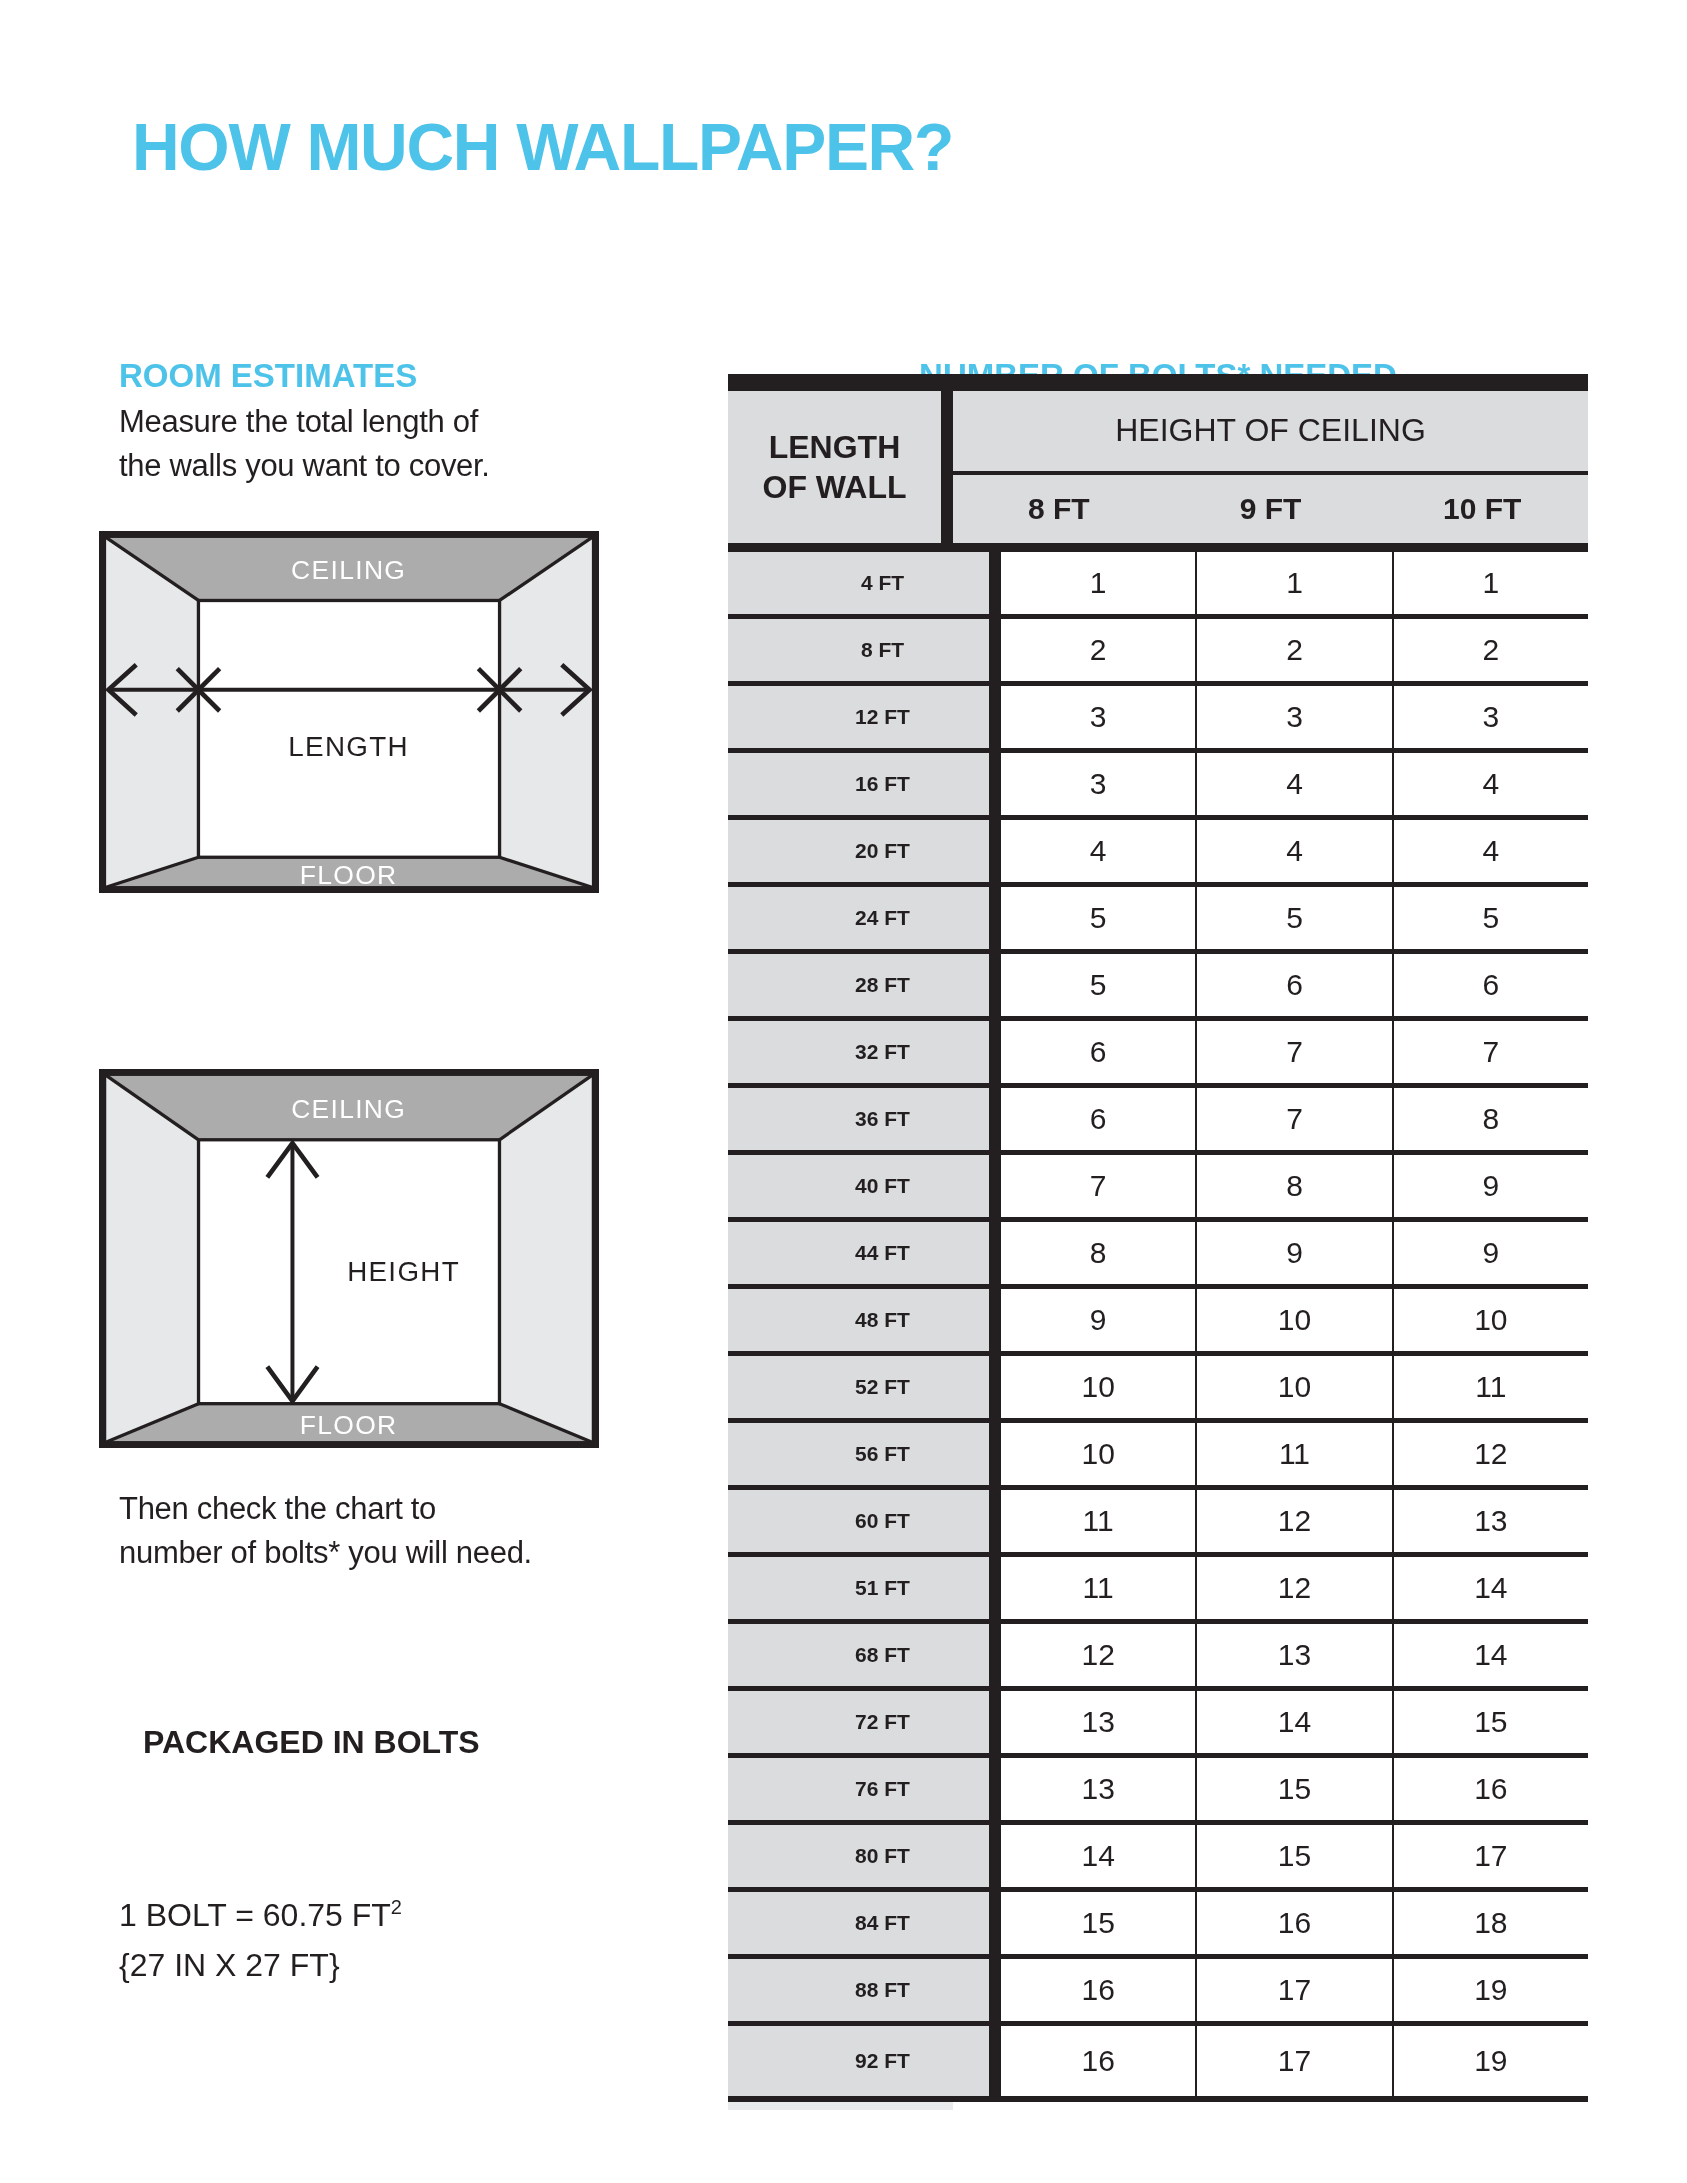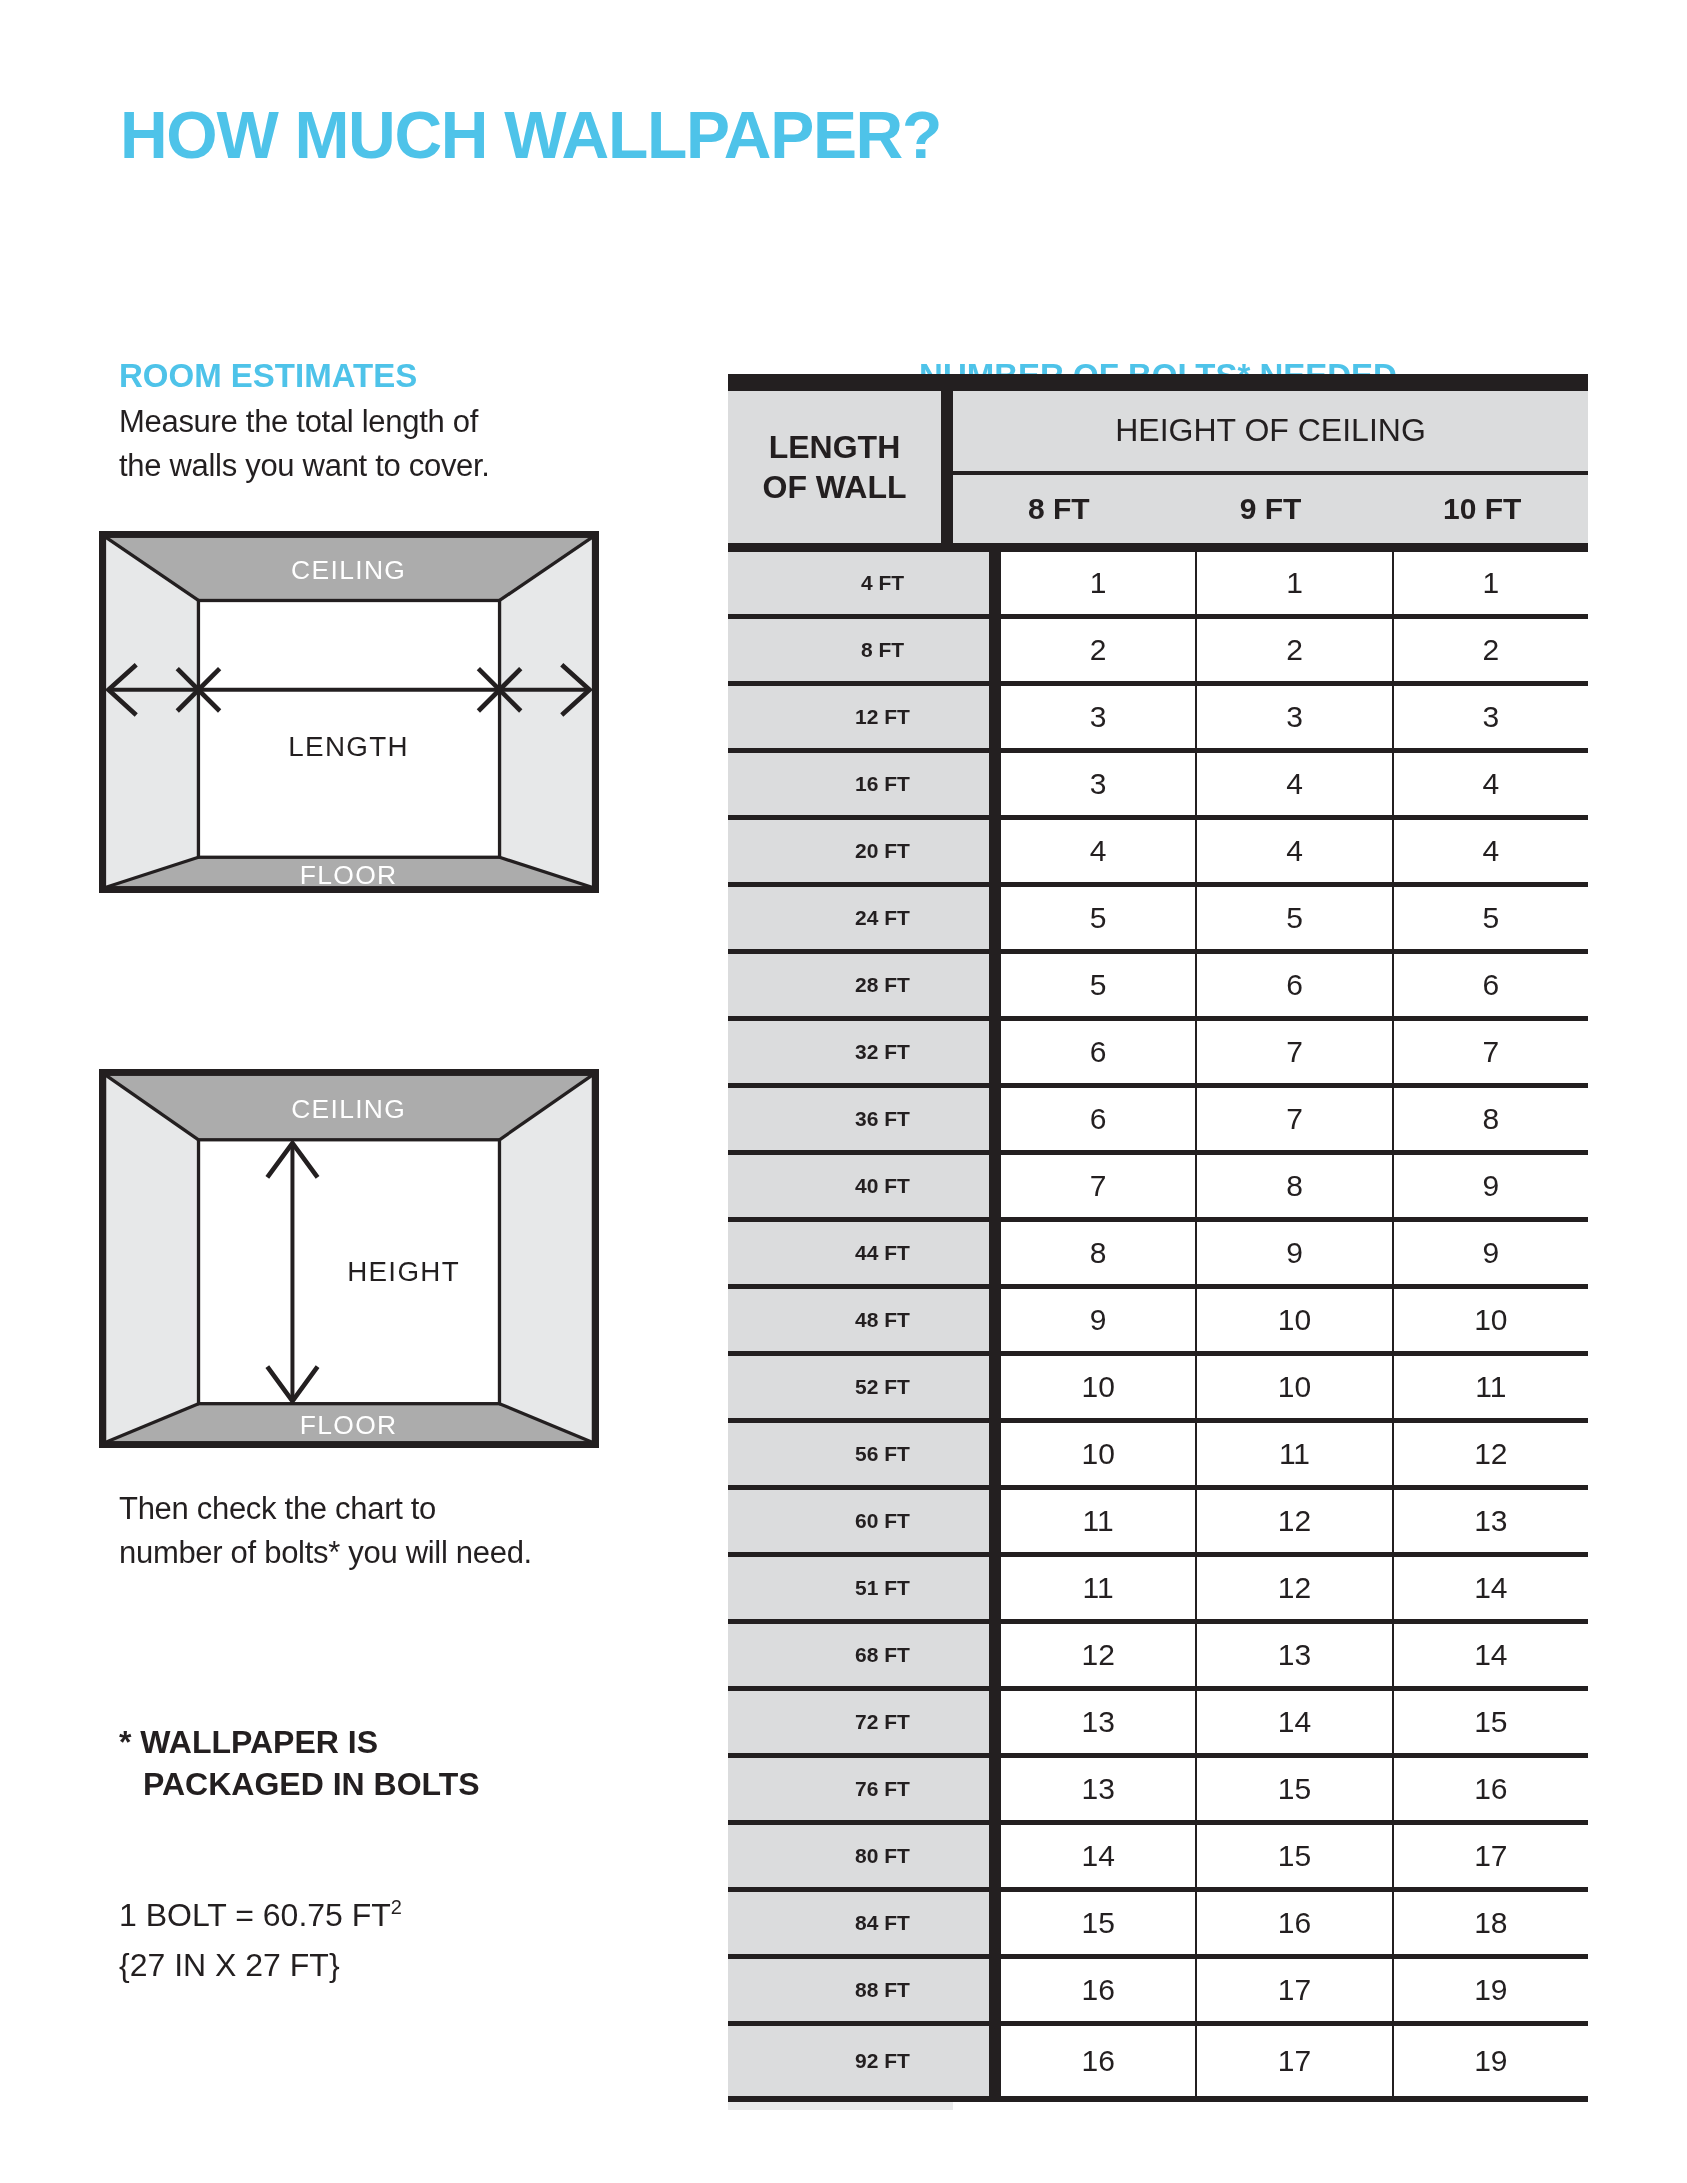--- a/index.html
+++ b/index.html
@@ -8,21 +8,21 @@
     --cellgray:#DBDCDD;
     --wallgray:#E7E8E9;
     --bandgray:#ACACAC;
   }
   html,body{margin:0;padding:0;background:#888;}
   .page{
     position:relative;width:1687px;height:2183px;background:#ffffff;
     font-family:"Liberation Sans",sans-serif;color:var(--ink);overflow:hidden;
   }
   .page-title{
-    position:absolute;left:116px;top:93px;margin:4px;
+    position:absolute;left:116px;top:93px;margin:16px;
     font-size:66px;font-weight:bold;letter-spacing:-1.3px;color:var(--blue);
     white-space:nowrap;
   }
   .sec-head{
     position:absolute;margin:0;font-size:33px;font-weight:bold;color:var(--blue);
     white-space:nowrap;
   }
   .left-head{left:119px;top:357px;}
   .table-head{left:728px;top:357px;width:860px;text-align:center;}
   .para{position:absolute;left:119px;font-size:31px;line-height:44px;letter-spacing:-0.3px;}
@@ -130,21 +130,20 @@
       <text x="377" y="552" text-anchor="middle" font-size="40" fill="#ffffff" letter-spacing="2">FLOOR</text>
     </svg>
   </div>
 
   <div class="para p3">
     <div>Then check the chart to</div>
     <div>number of bolts* you will need.</div>
   </div>
 
   <div class="footnote">
-    <div>* WALLPAPER IS</div>
     <div class="l2">PACKAGED IN BOLTS</div>
   </div>
 
   <div class="formula">
     <div><span>1 BOLT = 60.75 FT</span><sup>2</sup></div>
     <div>{27 IN X 27 FT}</div>
   </div>
 
   <div class="bolts-table">
     <div class="topbar"></div>

